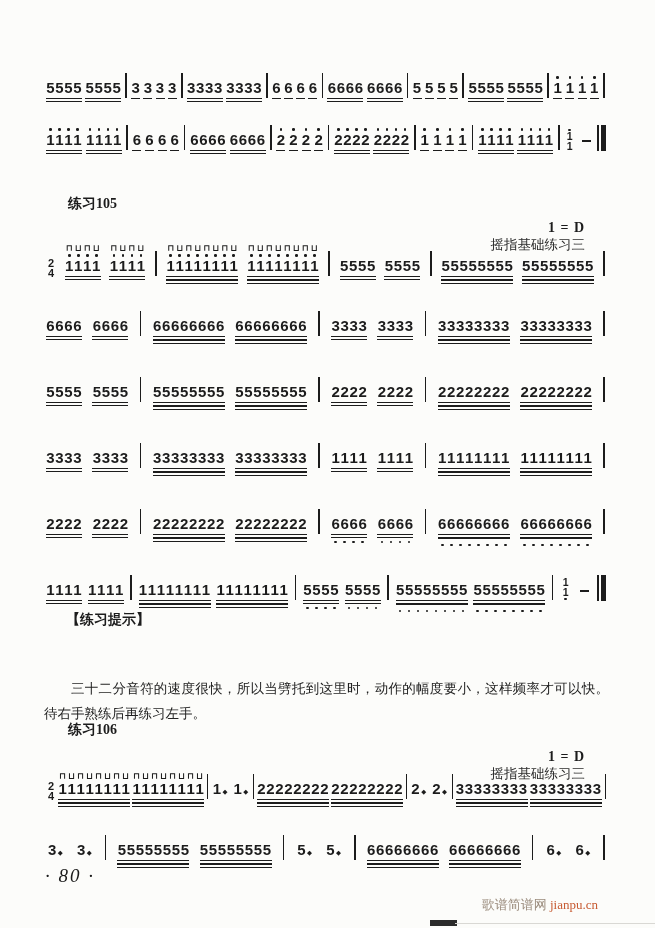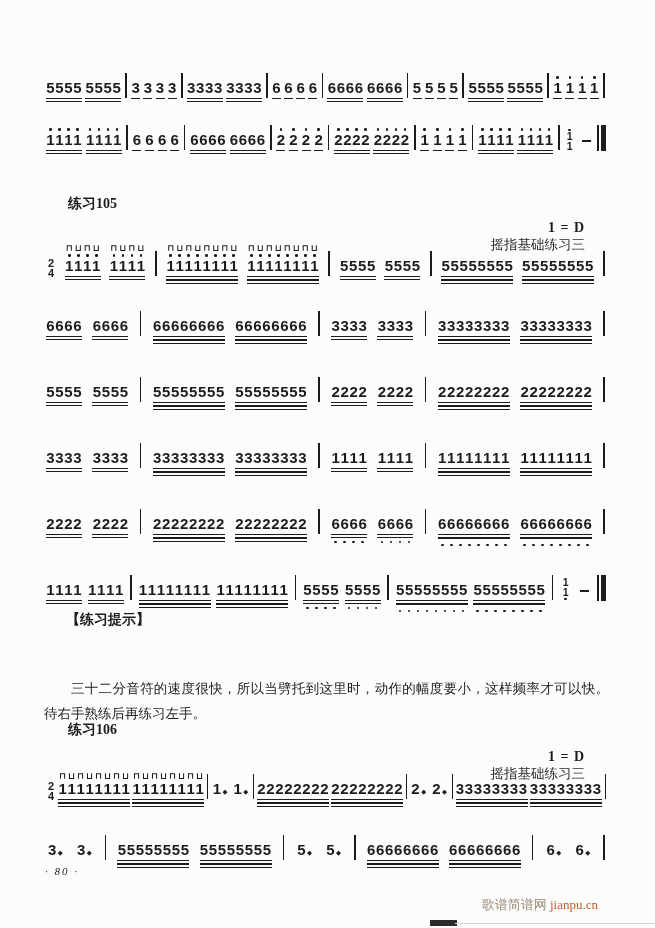--- a/index.html
+++ b/index.html
@@ -45,21 +45,21 @@
   
   .h-title{font-weight:700;font-size:14px;font-family:"Liberation Serif",serif;}
   .keyrow{display:flex;justify-content:space-between;align-items:flex-end;flex-direction:column;}
   .keysig{font-weight:700;font-size:14px;letter-spacing:1px;font-family:"Liberation Serif",serif;}
   .subtitle{font-size:13.5px;font-family:"Liberation Serif",serif;color:#2a2a2a;}
   .tip-head{font-weight:700;font-size:14px;font-family:"Liberation Serif",serif;}
   .tip-body{
     font-size:13.5px;line-height:1.85;text-indent:2em;text-align:justify;
     font-family:"Liberation Serif",serif;color:#222;margin-top:26px;
   }
-  .pagenum{font-family:"Liberation Serif",serif;font-style:italic;font-size:11px;letter-spacing:2px;}
+  .pagenum{font-family:"Liberation Serif",serif;font-style:italic;font-size:19px;letter-spacing:2px;}
   .watermark{font-size:13px;font-family:"Liberation Serif",serif;}
   .wm-site{color:#9a8b7c;}
   .wm-domain{color:#c75b33;}
   .edge-line{position:absolute;left:455px;right:0;top:923px;height:1px;background:#d9d8d4;}
   .edge-blob{position:absolute;left:430px;top:920px;width:27px;height:6px;background:#2b2b2b;}
 </style>
 </head>
 <body>
 
 <div class="sys" style="top:73px">

